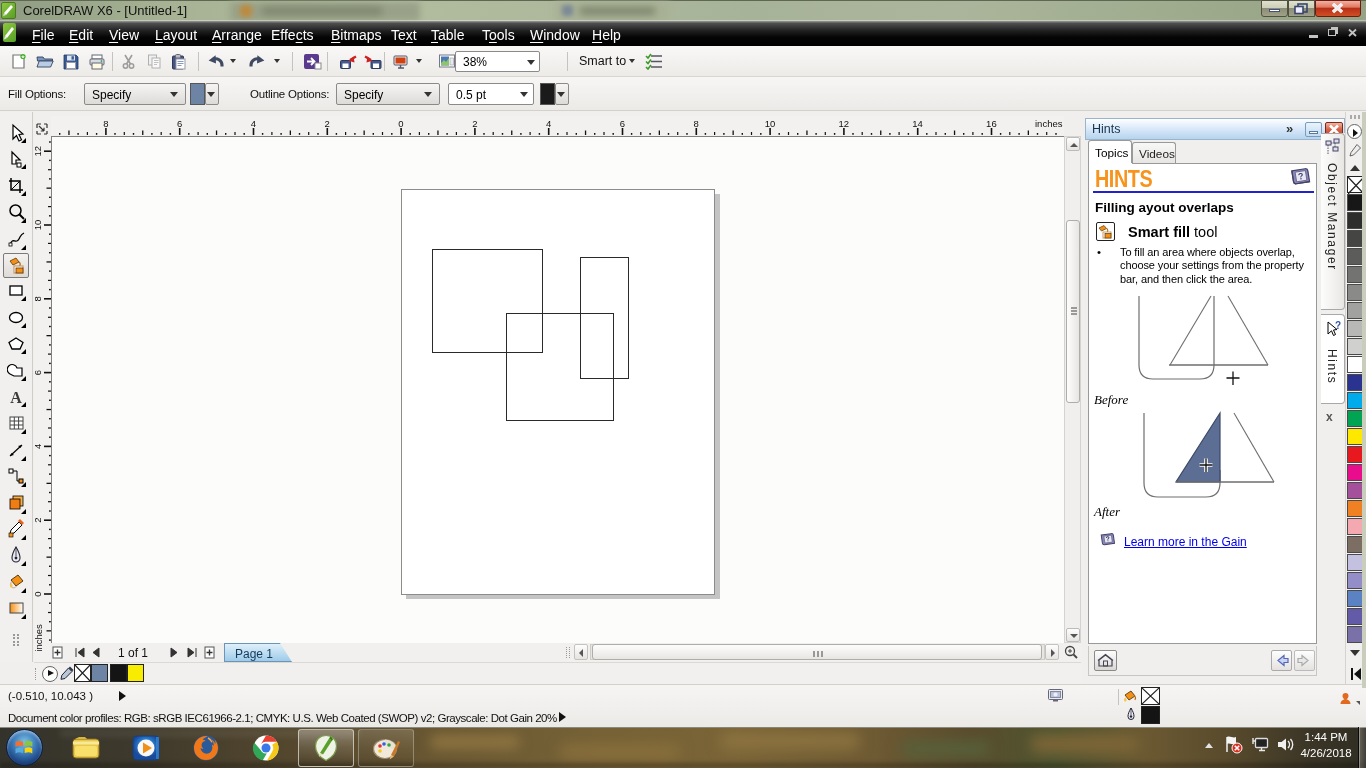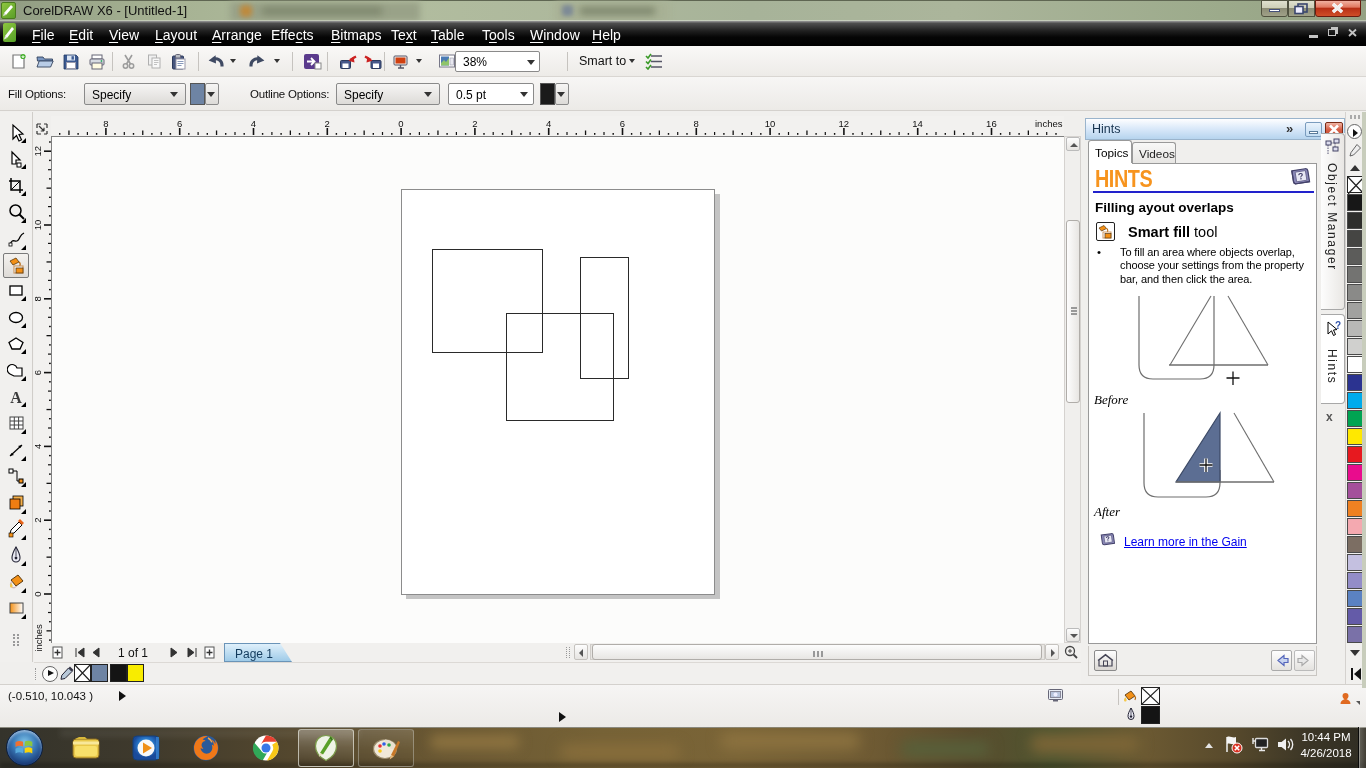--- a/index.html
+++ b/index.html
@@ -838,20 +838,21 @@
       </svg>
     </div>
 <div class="ab" style="left:1124px;top:22px">
       <svg width="14" height="17">
         <path d="M7,1 C5,4.5 4,7 4,9.5 a3,3 0 0 0 6,0 C10,7 9,4.5 7,1z" fill="#e9e9f2" stroke="#223" stroke-width="1"></path>
         <circle cx="7" cy="9.5" r="1.2" fill="#223"></circle>
         <line x1="7" y1="1" x2="7" y2="8" stroke="#223" stroke-width="0.7"></line>
       </svg>
     </div>
 <div class="ab" style="left:1141px;top:21px;width:19px;height:18px;background:#141414;border:1px solid #222"></div>
+<div class="ab" style="left:8px;top:26.5px;font-size:11.5px;letter-spacing:-0.45px;color:#111">Document color profiles: RGB: sRGB IEC61966-2.1; CMYK: U.S. Web Coated (SWOP) v2; Grayscale: Dot Gain 20%</div>
 <div class="ab" style="left:559px;top:27px;width:0;height:0;border-top:5px solid transparent;border-bottom:5px solid transparent;border-left:7px solid #111"></div>
 <div class="ab" style="left:1337px;top:6px">
       <svg width="17" height="17">
         <path d="M8.5,2 a3,3 0 0 1 3,3 c0,1.6 -1,2.6 -2,3.2 2.5,0.6 4,2.2 4,4.8 l-10,0 c0,-2.6 1.5,-4.2 4,-4.8 -1,-0.6 -2,-1.6 -2,-3.2 a3,3 0 0 1 3,-3z" fill="#e06a20"></path>
       </svg>
     </div>
 <div class="ab" style="left:1356px;top:16px;width:0;height:0;border-left:4px solid transparent;border-top:4px solid #555"></div>
 </div>
 <div class="ab" style="left:0;top:727px;width:1366px;height:41px;background:linear-gradient(90deg,#34332b 0%,#3e392c 10%,#55482e 22%,#6a5833 32%,#766236 44%,#7a6437 54%,#6e5a33 64%,#5a4c2d 71%,#4e5530 77%,#6b5932 84%,#584a2c 90%,#3a3526 96%,#302d23 100%);overflow:hidden">
 <div class="ab" style="left:0;top:0;width:1366px;height:1px;background:#8a897e"></div>
@@ -950,15 +951,15 @@
       <path d="M8,14.5 h6 M10.5,12 v2.5" stroke="#e8e8e8" stroke-width="1.4"></path>
       <path d="M2,2 v6 M2,5 h3" stroke="#e8e8e8" stroke-width="1.4"></path>
     </svg>
   </div>
 <div class="ab" style="left:1276px;top:737px">
     <svg width="18" height="15">
       <path d="M2,5 h3.5 L10,1.5 v12 L5.5,10 H2z" fill="#f0f0f0"></path>
       <path d="M12,4 a5,5 0 0 1 0,7 M14.5,2 a8,8 0 0 1 0,11" stroke="#f0f0f0" stroke-width="1.4" fill="none"></path>
     </svg>
   </div>
-<div class="ab" style="left:1298px;top:731px;width:56px;height:15px;font-size:11.5px;color:#fff;text-align:center">10:44 PM</div>
+<div class="ab" style="left:1298px;top:731px;width:56px;height:15px;font-size:11.5px;color:#fff;text-align:center">1:44 PM</div>
 <div class="ab" style="left:1294px;top:747px;width:64px;height:15px;font-size:11.5px;color:#fff;text-align:center">4/26/2018</div>
 <div class="ab" style="left:1358px;top:727px;width:8px;height:41px;background:linear-gradient(90deg,rgba(255,255,255,0.25),rgba(255,255,255,0.08));border-left:1px solid #0a0a0a;box-shadow:inset 1px 0 rgba(255,255,255,0.3)"></div>
 <div class="ab" style="left:1362px;top:112px;width:4px;height:576px;background:#c8cdbc"></div>
 </body></html>

